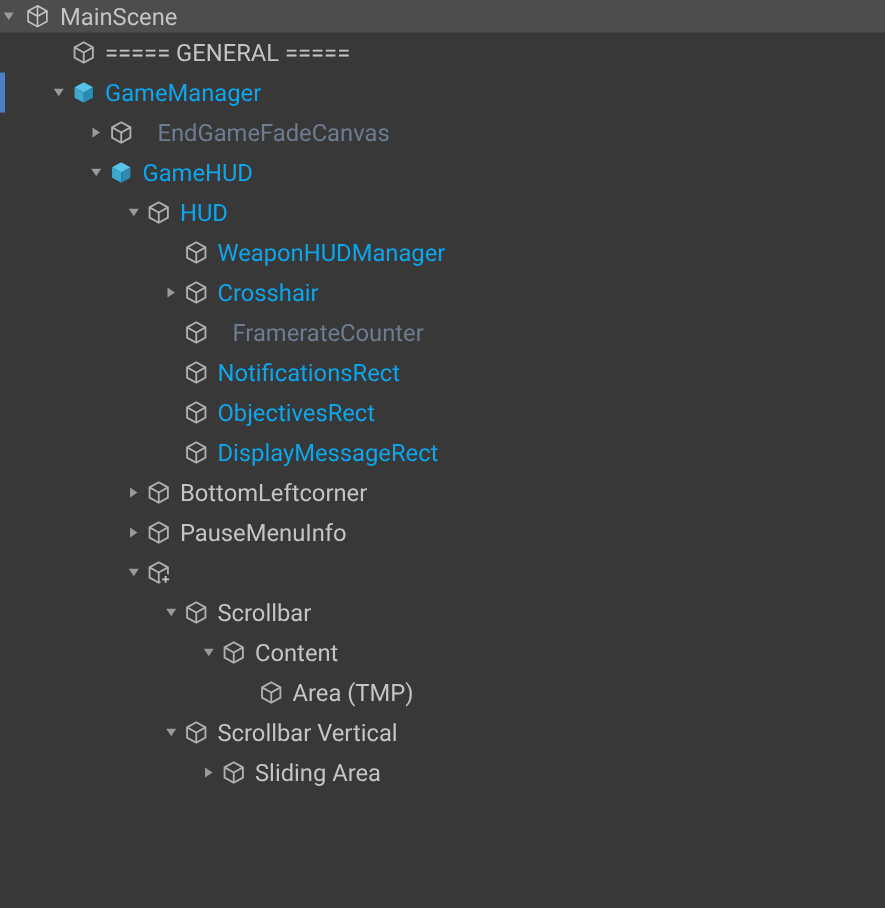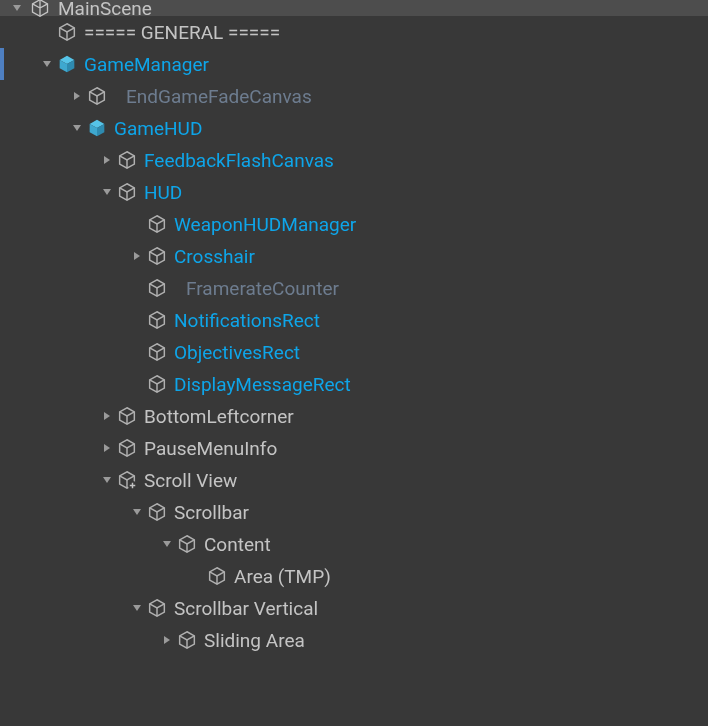--- a/index.html
+++ b/index.html
@@ -8,24 +8,23 @@
     font-family: -apple-system, BlinkMacSystemFont, "Segoe UI", Roboto, sans-serif;
     font-size: 19px;
     color: #c4c4c4;
     width: 708px;
     height: 726px;
     overflow: hidden;
     font-weight: 400;
   }
   .scene-header {
     background: #4d4d4d;
-    height: 16px;
+    height: 26px;
     display: flex;
     align-items: center;
-    padding-left: 10px;
     color: #c4c4c4;
   }
   .scene-header .tog {
     margin-right: 6px;
   }
   .sceneicon {
     display: inline-flex;
     margin-right: 8px;
   }
   .row {
@@ -154,39 +153,20 @@
     </svg>
         </span>
         <span class="label prefab">GameHUD</span>
       </div>
     </div>
     <div class="rowwrap">
       <div class="row">
         <span class="indent" style="width: 100px;"></span>
         <span class="tog">
           <svg width="10" height="10" viewBox="0 0 10 10">
-            <path d="M2 1 L8 5 L2 9 Z" fill="#9a9a9a"></path>
-          </svg>
-        </span>
-        <span class="cubeicon">
-          <svg width="22" height="22" viewBox="0 0 24 24">
-      <path d="M12 3 L20 7.5 L20 16.5 L12 21 L4 16.5 L4 7.5 Z" fill="none" stroke="#b0b0b0" stroke-width="1.6"></path>
-      <path d="M4 7.5 L12 12 L20 7.5" fill="none" stroke="#b0b0b0" stroke-width="1.6"></path>
-      <path d="M12 12 L12 21" fill="none" stroke="#b0b0b0" stroke-width="1.6"></path>
-
-    </svg>
-        </span>
-        <span class="label prefab">FeedbackFlashCanvas</span>
-      </div>
-    </div>
-    <div class="rowwrap">
-      <div class="row">
-        <span class="indent" style="width: 100px;"></span>
-        <span class="tog">
-          <svg width="10" height="10" viewBox="0 0 10 10">
             <path d="M1 2 L9 2 L5 8 Z" fill="#9a9a9a"></path>
           </svg>
         </span>
         <span class="cubeicon">
           <svg width="22" height="22" viewBox="0 0 24 24">
       <path d="M12 3 L20 7.5 L20 16.5 L12 21 L4 16.5 L4 7.5 Z" fill="none" stroke="#b0b0b0" stroke-width="1.6"></path>
       <path d="M4 7.5 L12 12 L20 7.5" fill="none" stroke="#b0b0b0" stroke-width="1.6"></path>
       <path d="M12 12 L12 21" fill="none" stroke="#b0b0b0" stroke-width="1.6"></path>
 
     </svg>
@@ -336,21 +316,20 @@
         </span>
         <span class="cubeicon">
           <svg width="22" height="22" viewBox="0 0 24 24">
       <path d="M12 3 L20 7.5 L20 16.5 L12 21 L4 16.5 L4 7.5 Z" fill="none" stroke="#b0b0b0" stroke-width="1.6"></path>
       <path d="M4 7.5 L12 12 L20 7.5" fill="none" stroke="#b0b0b0" stroke-width="1.6"></path>
       <path d="M12 12 L12 21" fill="none" stroke="#b0b0b0" stroke-width="1.6"></path>
       <circle cx="18" cy="18" r="5" fill="#383838"></circle>
             <path d="M18 15 L18 21 M15 18 L21 18" stroke="#c4c4c4" stroke-width="1.6"></path>
     </svg>
         </span>
-        <span class="label normal">Scroll View</span>
       </div>
     </div>
     <div class="rowwrap">
       <div class="row">
         <span class="indent" style="width: 130px;"></span>
         <span class="tog">
           <svg width="10" height="10" viewBox="0 0 10 10">
             <path d="M1 2 L9 2 L5 8 Z" fill="#9a9a9a"></path>
           </svg>
         </span>

